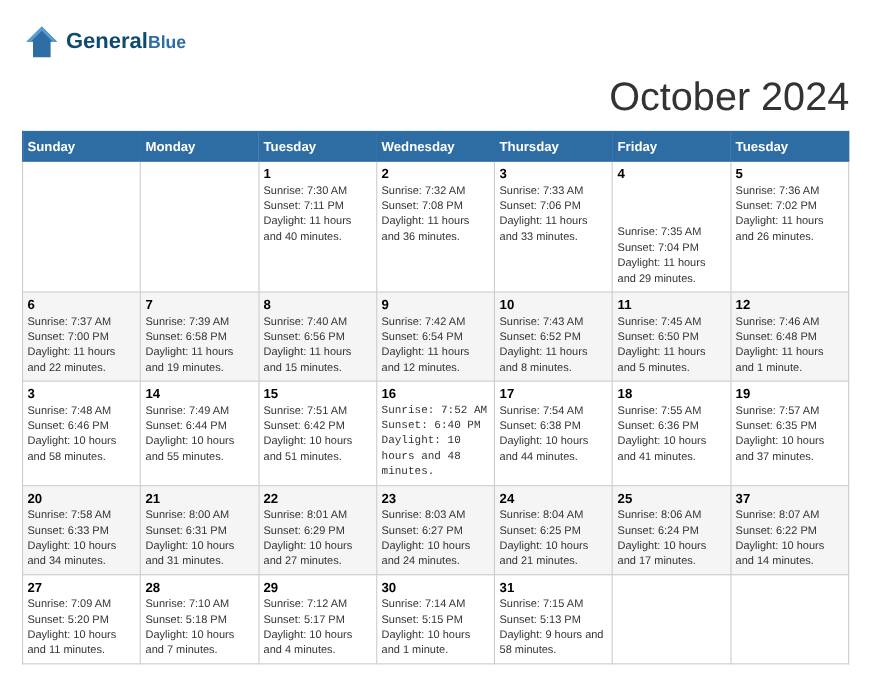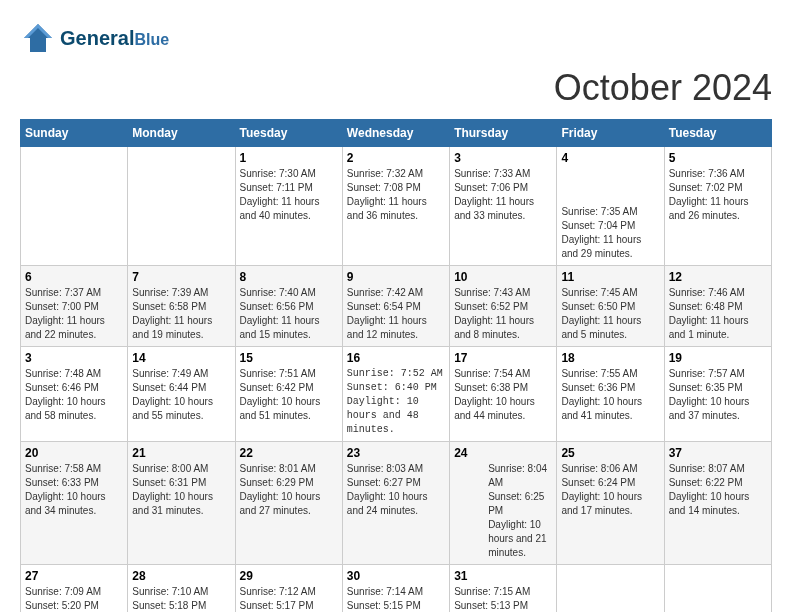--- a/index.html
+++ b/index.html
@@ -238,21 +238,21 @@
 Daylight: 10 hours and 27 minutes.</div>
         </td>
         <td>
           <span class="day-num">23</span>
           <div class="cell-text" style="white-space: pre-wrap;">Sunrise: 8:03 AM
 Sunset: 6:27 PM
 Daylight: 10 hours and 24 minutes.</div>
         </td>
         <td>
           <span class="day-num">24</span>
-          <div class="cell-text" style="white-space: pre-wrap; margin-left: 34px;">Sunrise: 8:04 AM
+          <div class="cell-text" style="white-space: pre-wrap;">Sunrise: 8:04 AM
 Sunset: 6:25 PM
 Daylight: 10 hours and 21 minutes.</div>
         </td>
         <td>
           <span class="day-num">25</span>
           <div class="cell-text" style="white-space: pre-wrap;">Sunrise: 8:06 AM
 Sunset: 6:24 PM
 Daylight: 10 hours and 17 minutes.</div>
         </td>
         <td>

